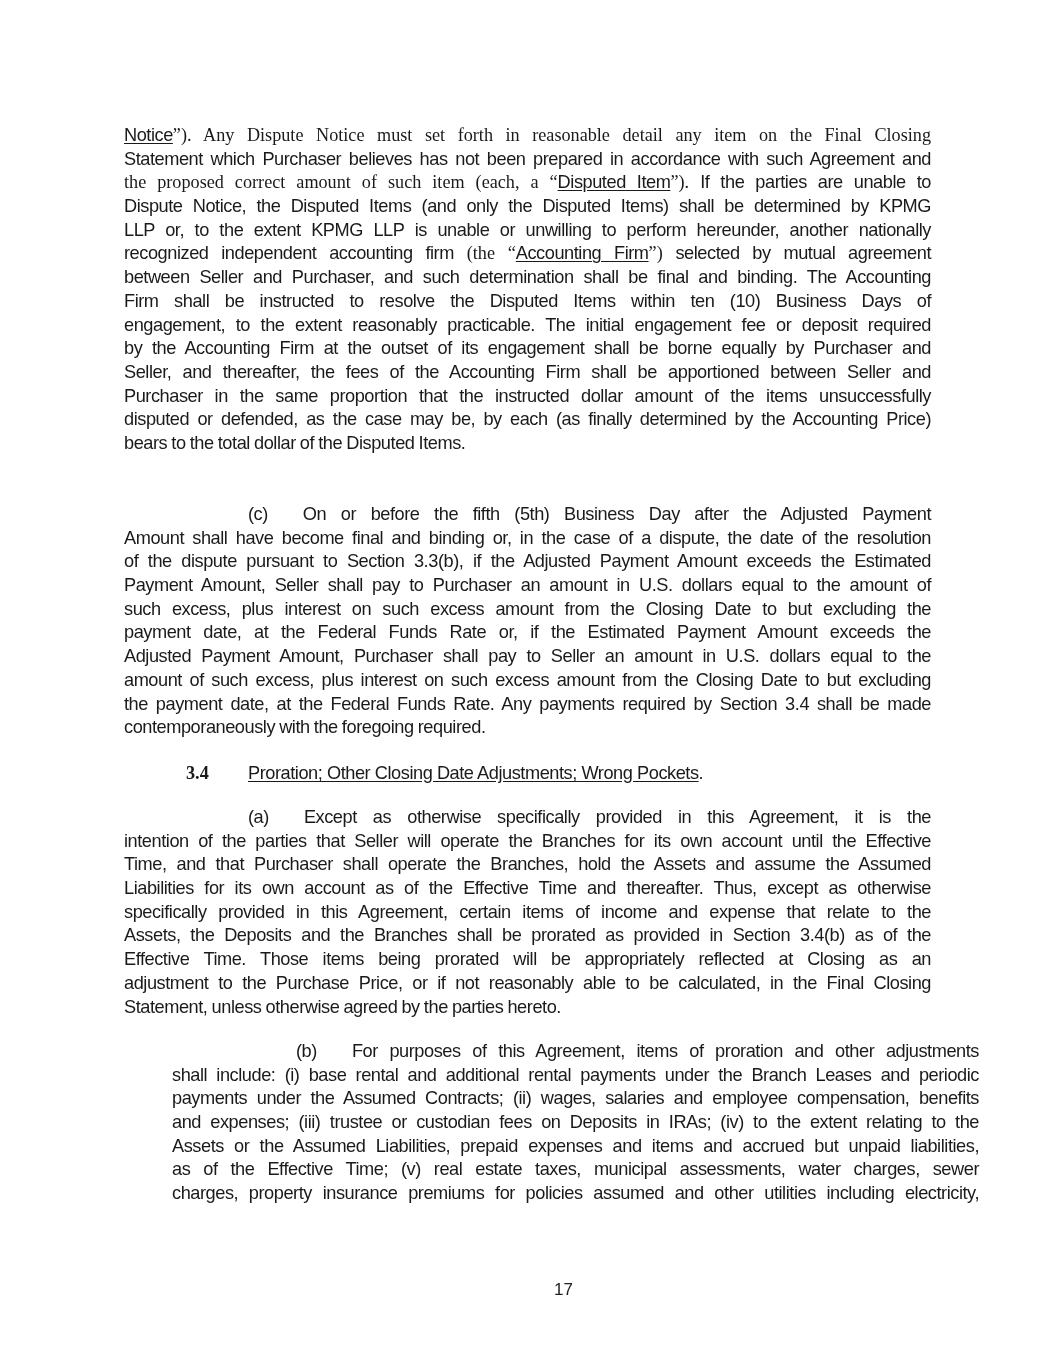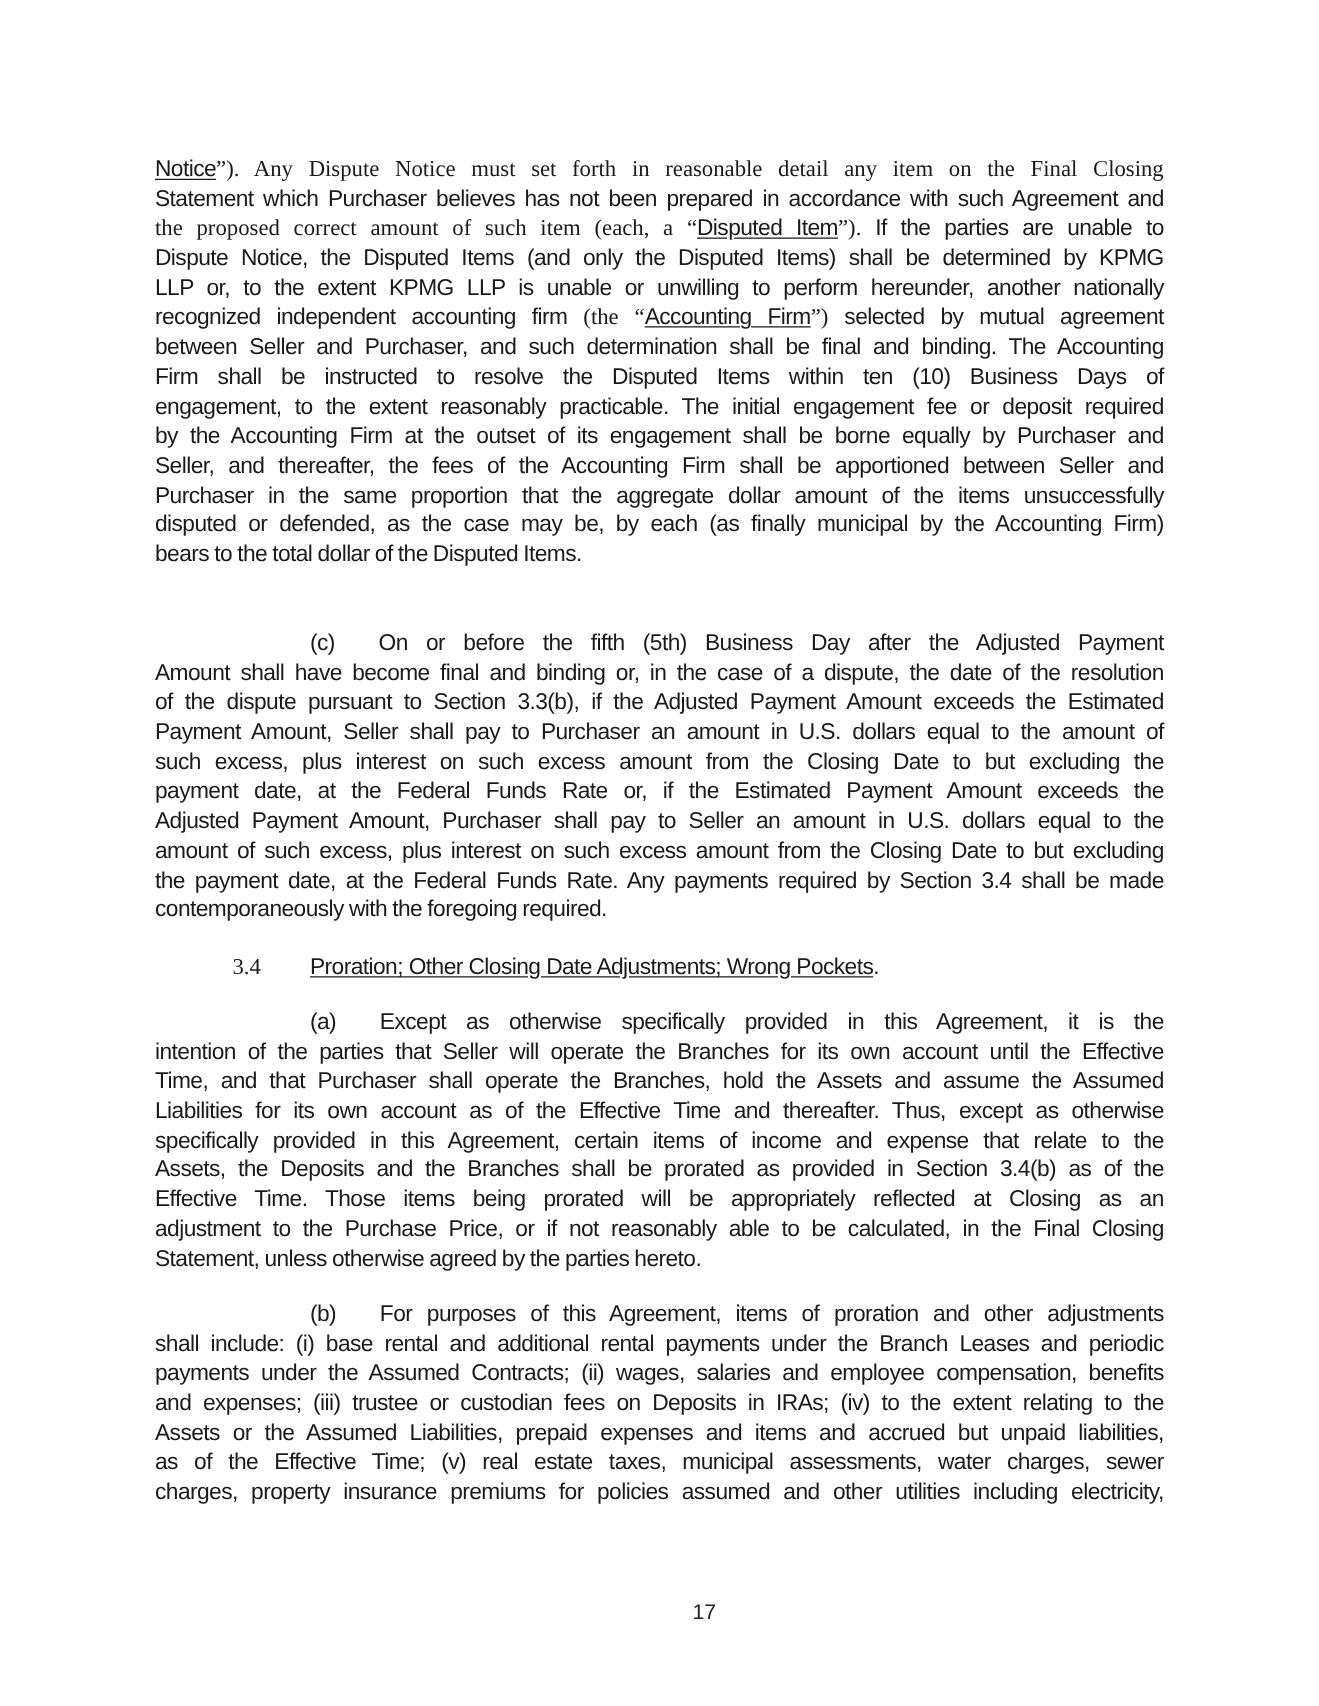--- a/index.html
+++ b/index.html
@@ -67,20 +67,21 @@
       line-height: 24px;
       font-size: 18.2px;
       letter-spacing: -0.45px;
       white-space: nowrap;
     }
     .heading .num {
       font-family: "Liberation Serif", serif;
       letter-spacing: 0;
       display: inline-block;
       width: 62px;
+      font-weight: bold;
     }
     .page-number {
       position: absolute;
       left: 0;
       width: 1055px;
       top: 1280px;
       text-align: center;
       font-family: Liberation Sans, sans-serif;
       font-size: 17px;
       color: #222;
@@ -97,22 +98,22 @@
     <span class="line">Statement which Purchaser believes has not been prepared in accordance with such Agreement and</span>
     <span class="line"><span class="serif">the proposed correct amount of such item (each, a “</span><span class="u">Disputed Item</span><span class="serif">”).</span><span>  If the parties are unable to</span></span>
     <span class="line">Dispute Notice, the Disputed Items (and only the Disputed Items) shall be determined by KPMG</span>
     <span class="line">LLP or, to the extent KPMG LLP is unable or unwilling to perform hereunder, another nationally</span>
     <span class="line"><span>recognized independent accounting firm </span><span class="serif">(the “</span><span class="u">Accounting Firm</span><span class="serif">”)</span><span> selected by mutual agreement</span></span>
     <span class="line">between Seller and Purchaser, and such determination shall be final and binding.  The Accounting</span>
     <span class="line">Firm shall be instructed to resolve the Disputed Items within ten (10) Business Days of</span>
     <span class="line">engagement, to the extent reasonably practicable.  The initial engagement fee or deposit required</span>
     <span class="line">by the Accounting Firm at the outset of its engagement shall be borne equally by Purchaser and</span>
     <span class="line">Seller, and thereafter, the fees of the Accounting Firm shall be apportioned between Seller and</span>
-    <span class="line">Purchaser in the same proportion that the aggregate dollar amount of the items unsuccessfully</span>
-    <span class="line">disputed or defended, as the case may be, by each (as finally municipal by the Accounting Firm)</span>
+    <span class="line">Purchaser in the same proportion that the instructed dollar amount of the items unsuccessfully</span>
+    <span class="line">disputed or defended, as the case may be, by each (as finally determined by the Accounting Price)</span>
     <span class="line last">bears to the total dollar of the Disputed Items.</span>
   </div>
 
   <div class="block" style="top:503px;">
     <span class="line"><span class="indent"></span><span>(c)</span><span class="label-gap"></span><span>On or before the fifth (5th) Business Day after the Adjusted Payment</span></span>
     <span class="line">Amount shall have become final and binding or, in the case of a dispute, the date of the resolution</span>
     <span class="line">of the dispute pursuant to Section 3.3(b), if the Adjusted Payment Amount exceeds the Estimated</span>
     <span class="line">Payment Amount, Seller shall pay to Purchaser an amount in U.S. dollars equal to the amount of</span>
     <span class="line">such excess, plus interest on such excess amount from the Closing Date to but excluding the</span>
     <span class="line">payment date, at the Federal Funds Rate or, if the Estimated Payment Amount exceeds the</span>
@@ -131,21 +132,21 @@
     <span class="line">intention of the parties that Seller will operate the Branches for its own account until the Effective</span>
     <span class="line">Time, and that Purchaser shall operate the Branches, hold the Assets and assume the Assumed</span>
     <span class="line">Liabilities for its own account as of the Effective Time and thereafter.  Thus, except as otherwise</span>
     <span class="line">specifically provided in this Agreement, certain items of income and expense that relate to the</span>
     <span class="line">Assets, the Deposits and the Branches shall be prorated as provided in Section 3.4(b) as of the</span>
     <span class="line">Effective Time.  Those items being prorated will be appropriately reflected at Closing as an</span>
     <span class="line">adjustment to the Purchase Price, or if not reasonably able to be calculated, in the Final Closing</span>
     <span class="line last">Statement, unless otherwise agreed by the parties hereto.</span>
   </div>
 
-  <div class="block" style="top:1040px;">
+  <div class="block" style="top:1040px;margin-left:48px;">
     <span class="line"><span class="indent"></span><span>(b)</span><span class="label-gap"></span><span>For purposes of this Agreement, items of proration and other adjustments</span></span>
     <span class="line">shall include: (i) base rental and additional rental payments under the Branch Leases and periodic</span>
     <span class="line">payments under the Assumed Contracts; (ii) wages, salaries and employee compensation, benefits</span>
     <span class="line">and expenses; (iii) trustee or custodian fees on Deposits in IRAs; (iv) to the extent relating to the</span>
     <span class="line">Assets or the Assumed Liabilities, prepaid expenses and items and accrued but unpaid liabilities,</span>
     <span class="line">as of the Effective Time; (v) real estate taxes, municipal assessments, water charges, sewer</span>
     <span class="line">charges, property insurance premiums for policies assumed and other utilities including electricity,</span>
   </div>
 
   <div class="page-number">17</div>

